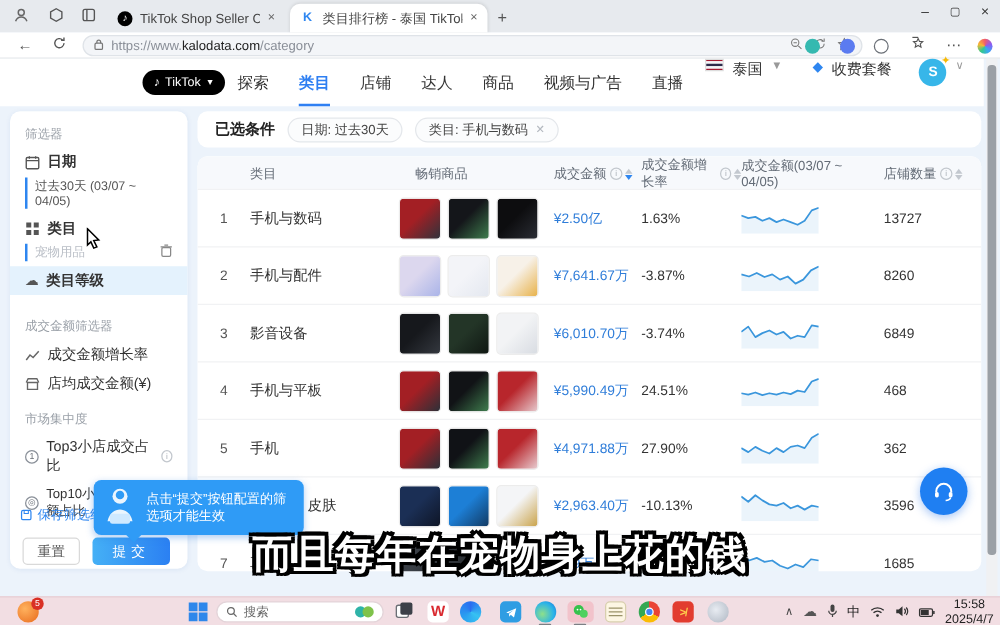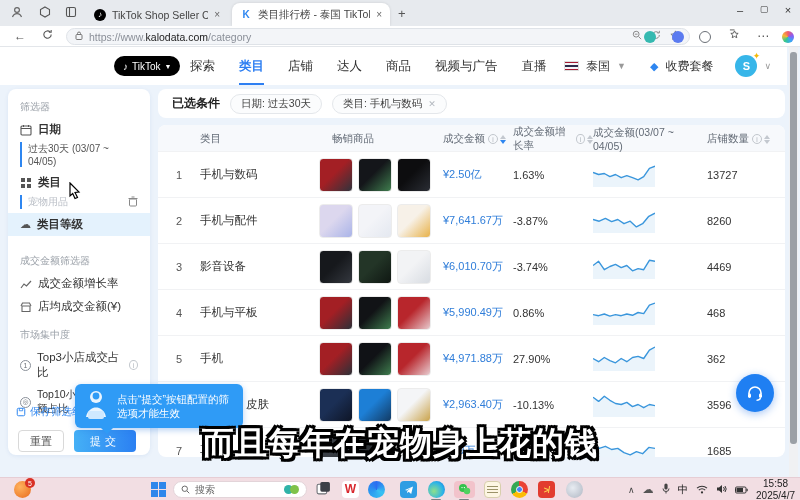--- a/index.html
+++ b/index.html
@@ -28,21 +28,21 @@
   .extdot { border-radius:50%; width:12px; height:12px; top:5px; }
 
   
   #appheader { left:0; top:47px; width:787px; height:38px; background:#fff; }
   #brand { left:18px; top:8px; display:flex; align-items:center; gap:5px; }
   #brand .k { width:19px; height:19px; }
   #brand .name { font-size:16px; font-weight:bold; color:#16181f; letter-spacing:.2px; }
   #platpill { left:114px; top:9px; height:20px; background:#000; color:#fff; border-radius:10px; display:flex; align-items:center; gap:4px; padding:0 9px; font-size:10px; }
   #nav { left:190px; top:0; height:38px; display:flex; align-items:center; gap:24px; font-size:12.5px; color:#333; }
   #nav .on { color:#2e7ff2; font-weight:bold; border-bottom:2px solid #2e7ff2; padding:10px 0 8px; }
-  #hdr-right { right:16px; top:0; height:38px; display:flex; align-items:center; gap:7px; }
+  #hdr-right { right:16px; top:0; height:38px; display:flex; gap:7px; }
   .flag { width:15px; height:10px; display:flex; flex-direction:column; border:1px solid #ddd; }
   .flag i { flex:1; } .flag .r{background:#a51931}.flag .w{background:#f4f5f8}.flag .b{background:#2d2a4a;flex:2}
   .gem { color:#2e86f0; font-size:11px; }
   #avatar { width:22px; height:22px; border-radius:50%; background:#37b6e9; color:#fff; font-size:11px; font-weight:bold; display:flex; align-items:center; justify-content:center; position:relative; }
   #avatar .spark { position:absolute; right:-3px; top:-4px; color:#f5b907; font-size:9px; }
   .chev { color:#999; font-size:9px; }
 
   
   #sidebar { left:8px; top:89px; width:142px; height:366px; background:#fff; border-radius:8px; box-shadow:0 1px 4px rgba(30,80,160,.08); padding:9px 0 0 0; }
   .sb-sec { color:#9aa0a8; font-size:10px; padding:2px 12px 4px; }
@@ -402,32 +402,32 @@
         <div class="thumb" style="background: linear-gradient(135deg, rgb(22, 24, 28) 45%, rgb(52, 56, 63));"></div>
         <div class="thumb" style="background: linear-gradient(135deg, rgb(35, 53, 39) 45%, rgb(15, 23, 18));"></div>
         <div class="thumb" style="background: linear-gradient(135deg, rgb(242, 243, 245) 45%, rgb(216, 220, 226));"></div>
       </div>
     <div class="c-amount">¥6,010.70万</div>
     <div class="c-growth">-3.74%</div>
     <div class="c-spark"><svg width="62" height="28">
     <polygon points="0.0,14.5 5.6,10.3 11.3,18.7 16.9,15.5 22.5,13.4 28.2,16.6 33.8,14.5 39.5,19.8 45.1,17.6 50.7,18.7 56.4,9.3 62.0,10.3 62,28 0,28" fill="rgba(62,150,220,0.10)"></polygon>
     <polyline points="0.0,14.5 5.6,10.3 11.3,18.7 16.9,15.5 22.5,13.4 28.2,16.6 33.8,14.5 39.5,19.8 45.1,17.6 50.7,18.7 56.4,9.3 62.0,10.3" fill="none" stroke="#3a96dc" stroke-width="1.4" stroke-linejoin="round"></polyline>
         </svg></div>
-    <div class="c-shops">4469</div>
+    <div class="c-shops">6849</div>
   </div>
   <div class="trow tgrid">
     <div class="c-rank">4</div>
     <div class="c-name">手机与平板</div>
     <div class="c-thumbs">
         <div class="thumb" style="background: linear-gradient(135deg, rgb(163, 31, 36) 45%, rgb(44, 48, 56));"></div>
         <div class="thumb" style="background: linear-gradient(135deg, rgb(17, 19, 22) 45%, rgb(63, 125, 78));"></div>
         <div class="thumb" style="background: linear-gradient(135deg, rgb(184, 38, 44) 45%, rgb(231, 201, 205));"></div>
       </div>
     <div class="c-amount">¥5,990.49万</div>
-    <div class="c-growth">0.86%</div>
+    <div class="c-growth">24.51%</div>
     <div class="c-spark"><svg width="62" height="28">
     <polygon points="0.0,17.6 5.6,18.7 11.3,17.0 16.9,19.1 22.5,17.6 28.2,18.7 33.8,17.0 39.5,18.3 45.1,15.5 50.7,16.6 56.4,8.2 62.0,6.1 62,28 0,28" fill="rgba(62,150,220,0.10)"></polygon>
     <polyline points="0.0,17.6 5.6,18.7 11.3,17.0 16.9,19.1 22.5,17.6 28.2,18.7 33.8,17.0 39.5,18.3 45.1,15.5 50.7,16.6 56.4,8.2 62.0,6.1" fill="none" stroke="#3a96dc" stroke-width="1.4" stroke-linejoin="round"></polyline>
         </svg></div>
     <div class="c-shops">468</div>
   </div>
   <div class="trow tgrid">
     <div class="c-rank">5</div>
     <div class="c-name">手机</div>
     <div class="c-thumbs">

